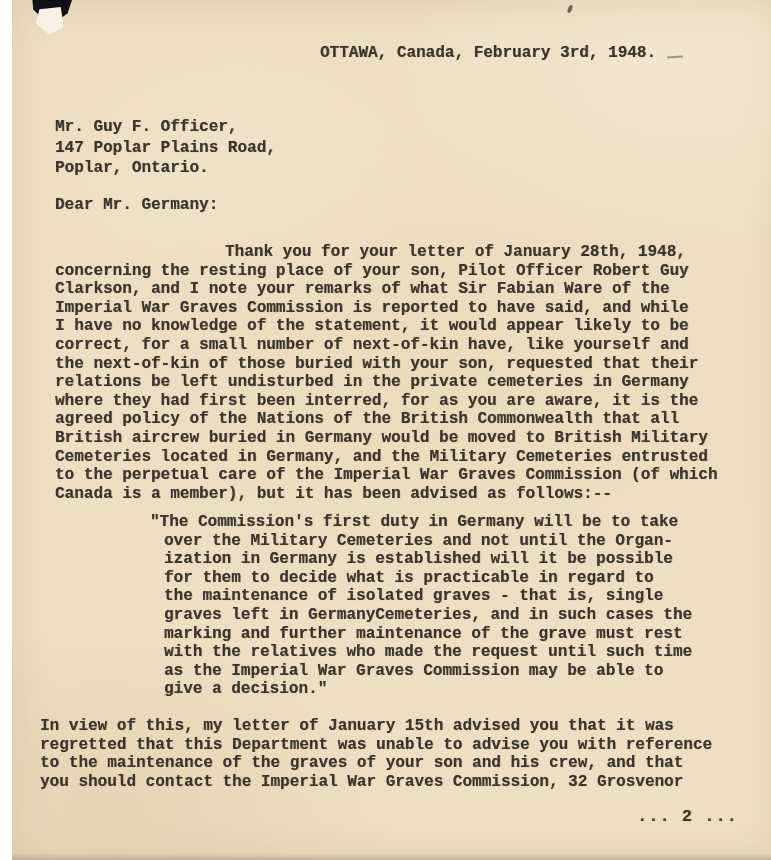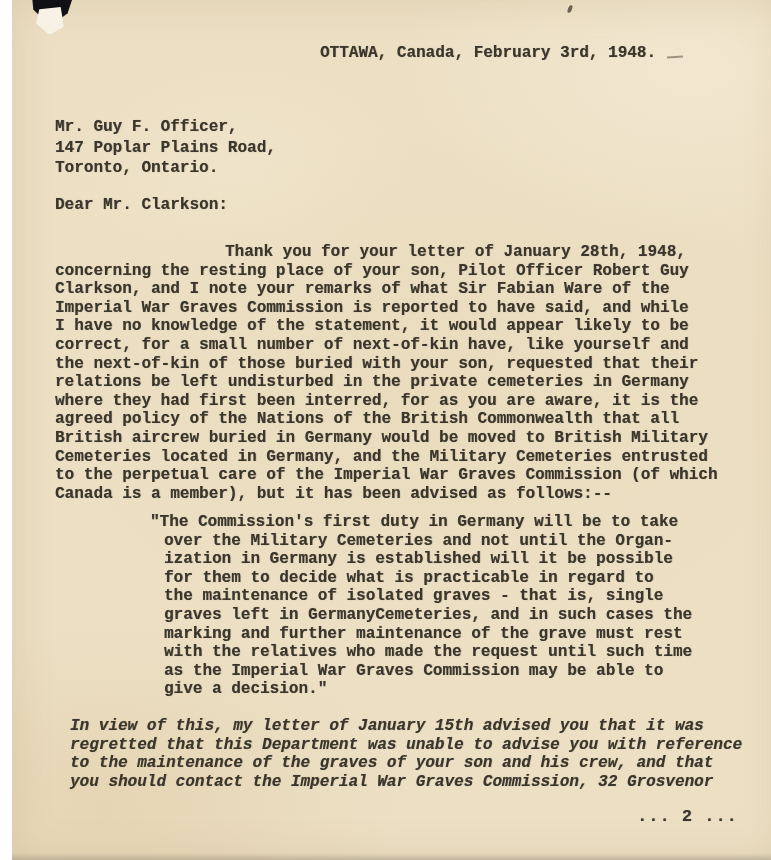--- a/index.html
+++ b/index.html
@@ -75,38 +75,38 @@
     white-space: pre;
     text-shadow: 0.4px 0.3px 0.7px rgba(58,54,44,0.55);
   }
   .dateline   { left: 308px; top: 44px; }
   .address    { left: 43px;  top: 117px; line-height: 20.5px; }
   .salutation { left: 43px;  top: 196px; }
   .para-1     { left: 43px;  top: 243px; }
   .para-1 .tline:first-child { text-indent: 170px; }
   .quote      { left: 152px; top: 513px; }
   .quote .tline:first-child { text-indent: -14px; }
-  .para-2     { left: 58px;  top: 717px; font-style: italic; }
+  .para-2     { left: 28px;  top: 717px; }
   .footer     { left: 625px; top: 808px; font-weight: 900; font-size: 17px; letter-spacing: 1px; }
 </style>
 </head>
 <body>
 
 <div class="page">
 
   <div class="tear-black"></div>
   <div class="tear-white"></div>
   <div class="speck-comma"></div>
   <div class="speck-dash"></div>
 
   <div class="type dateline">OTTAWA, Canada, February 3rd, 1948.</div>
 
-  <div class="type address"><div class="tline">Mr. Guy F. Officer,</div><div class="tline">147 Poplar Plains Road,</div><div class="tline">Toronto, Ontario.</div></div>
+  <div class="type address"><div class="tline">Mr. Guy F. Officer,</div><div class="tline">147 Poplar Plains Road,</div><div class="tline">Poplar, Ontario.</div></div>
 
-  <div class="type salutation">Dear Mr. Clarkson:</div>
+  <div class="type salutation">Dear Mr. Germany:</div>
 
   <div class="type para-1"><div class="tline">Thank you for your letter of January 28th, 1948,</div><div class="tline">concerning the resting place of your son, Pilot Officer Robert Guy</div><div class="tline">Clarkson, and I note your remarks of what Sir Fabian Ware of the</div><div class="tline">Imperial War Graves Commission is reported to have said, and while</div><div class="tline">I have no knowledge of the statement, it would appear likely to be</div><div class="tline">correct, for a small number of next-of-kin have, like yourself and</div><div class="tline">the next-of-kin of those buried with your son, requested that their</div><div class="tline">relations be left undisturbed in the private cemeteries in Germany</div><div class="tline">where they had first been interred, for as you are aware, it is the</div><div class="tline">agreed policy of the Nations of the British Commonwealth that all</div><div class="tline">British aircrew buried in Germany would be moved to British Military</div><div class="tline">Cemeteries located in Germany, and the Military Cemeteries entrusted</div><div class="tline">to the perpetual care of the Imperial War Graves Commission (of which</div><div class="tline">Canada is a member), but it has been advised as follows:--</div></div>
 
   <div class="type quote"><div class="tline">"The Commission's first duty in Germany will be to take</div><div class="tline">over the Military Cemeteries and not until the Organ-</div><div class="tline">ization in Germany is established will it be possible</div><div class="tline">for them to decide what is practicable in regard to</div><div class="tline">the maintenance of isolated graves - that is, single</div><div class="tline">graves left in GermanyCemeteries, and in such cases the</div><div class="tline">marking and further maintenance of the grave must rest</div><div class="tline">with the relatives who made the request until such time</div><div class="tline">as the Imperial War Graves Commission may be able to</div><div class="tline">give a decision."</div></div>
 
   <div class="type para-2"><div class="tline">In view of this, my letter of January 15th advised you that it was</div><div class="tline">regretted that this Department was unable to advise you with reference</div><div class="tline">to the maintenance of the graves of your son and his crew, and that</div><div class="tline">you should contact the Imperial War Graves Commission, 32 Grosvenor</div></div>
 
   <div class="type footer">... 2 ...</div>
 
   <div class="scan-edge"></div>

